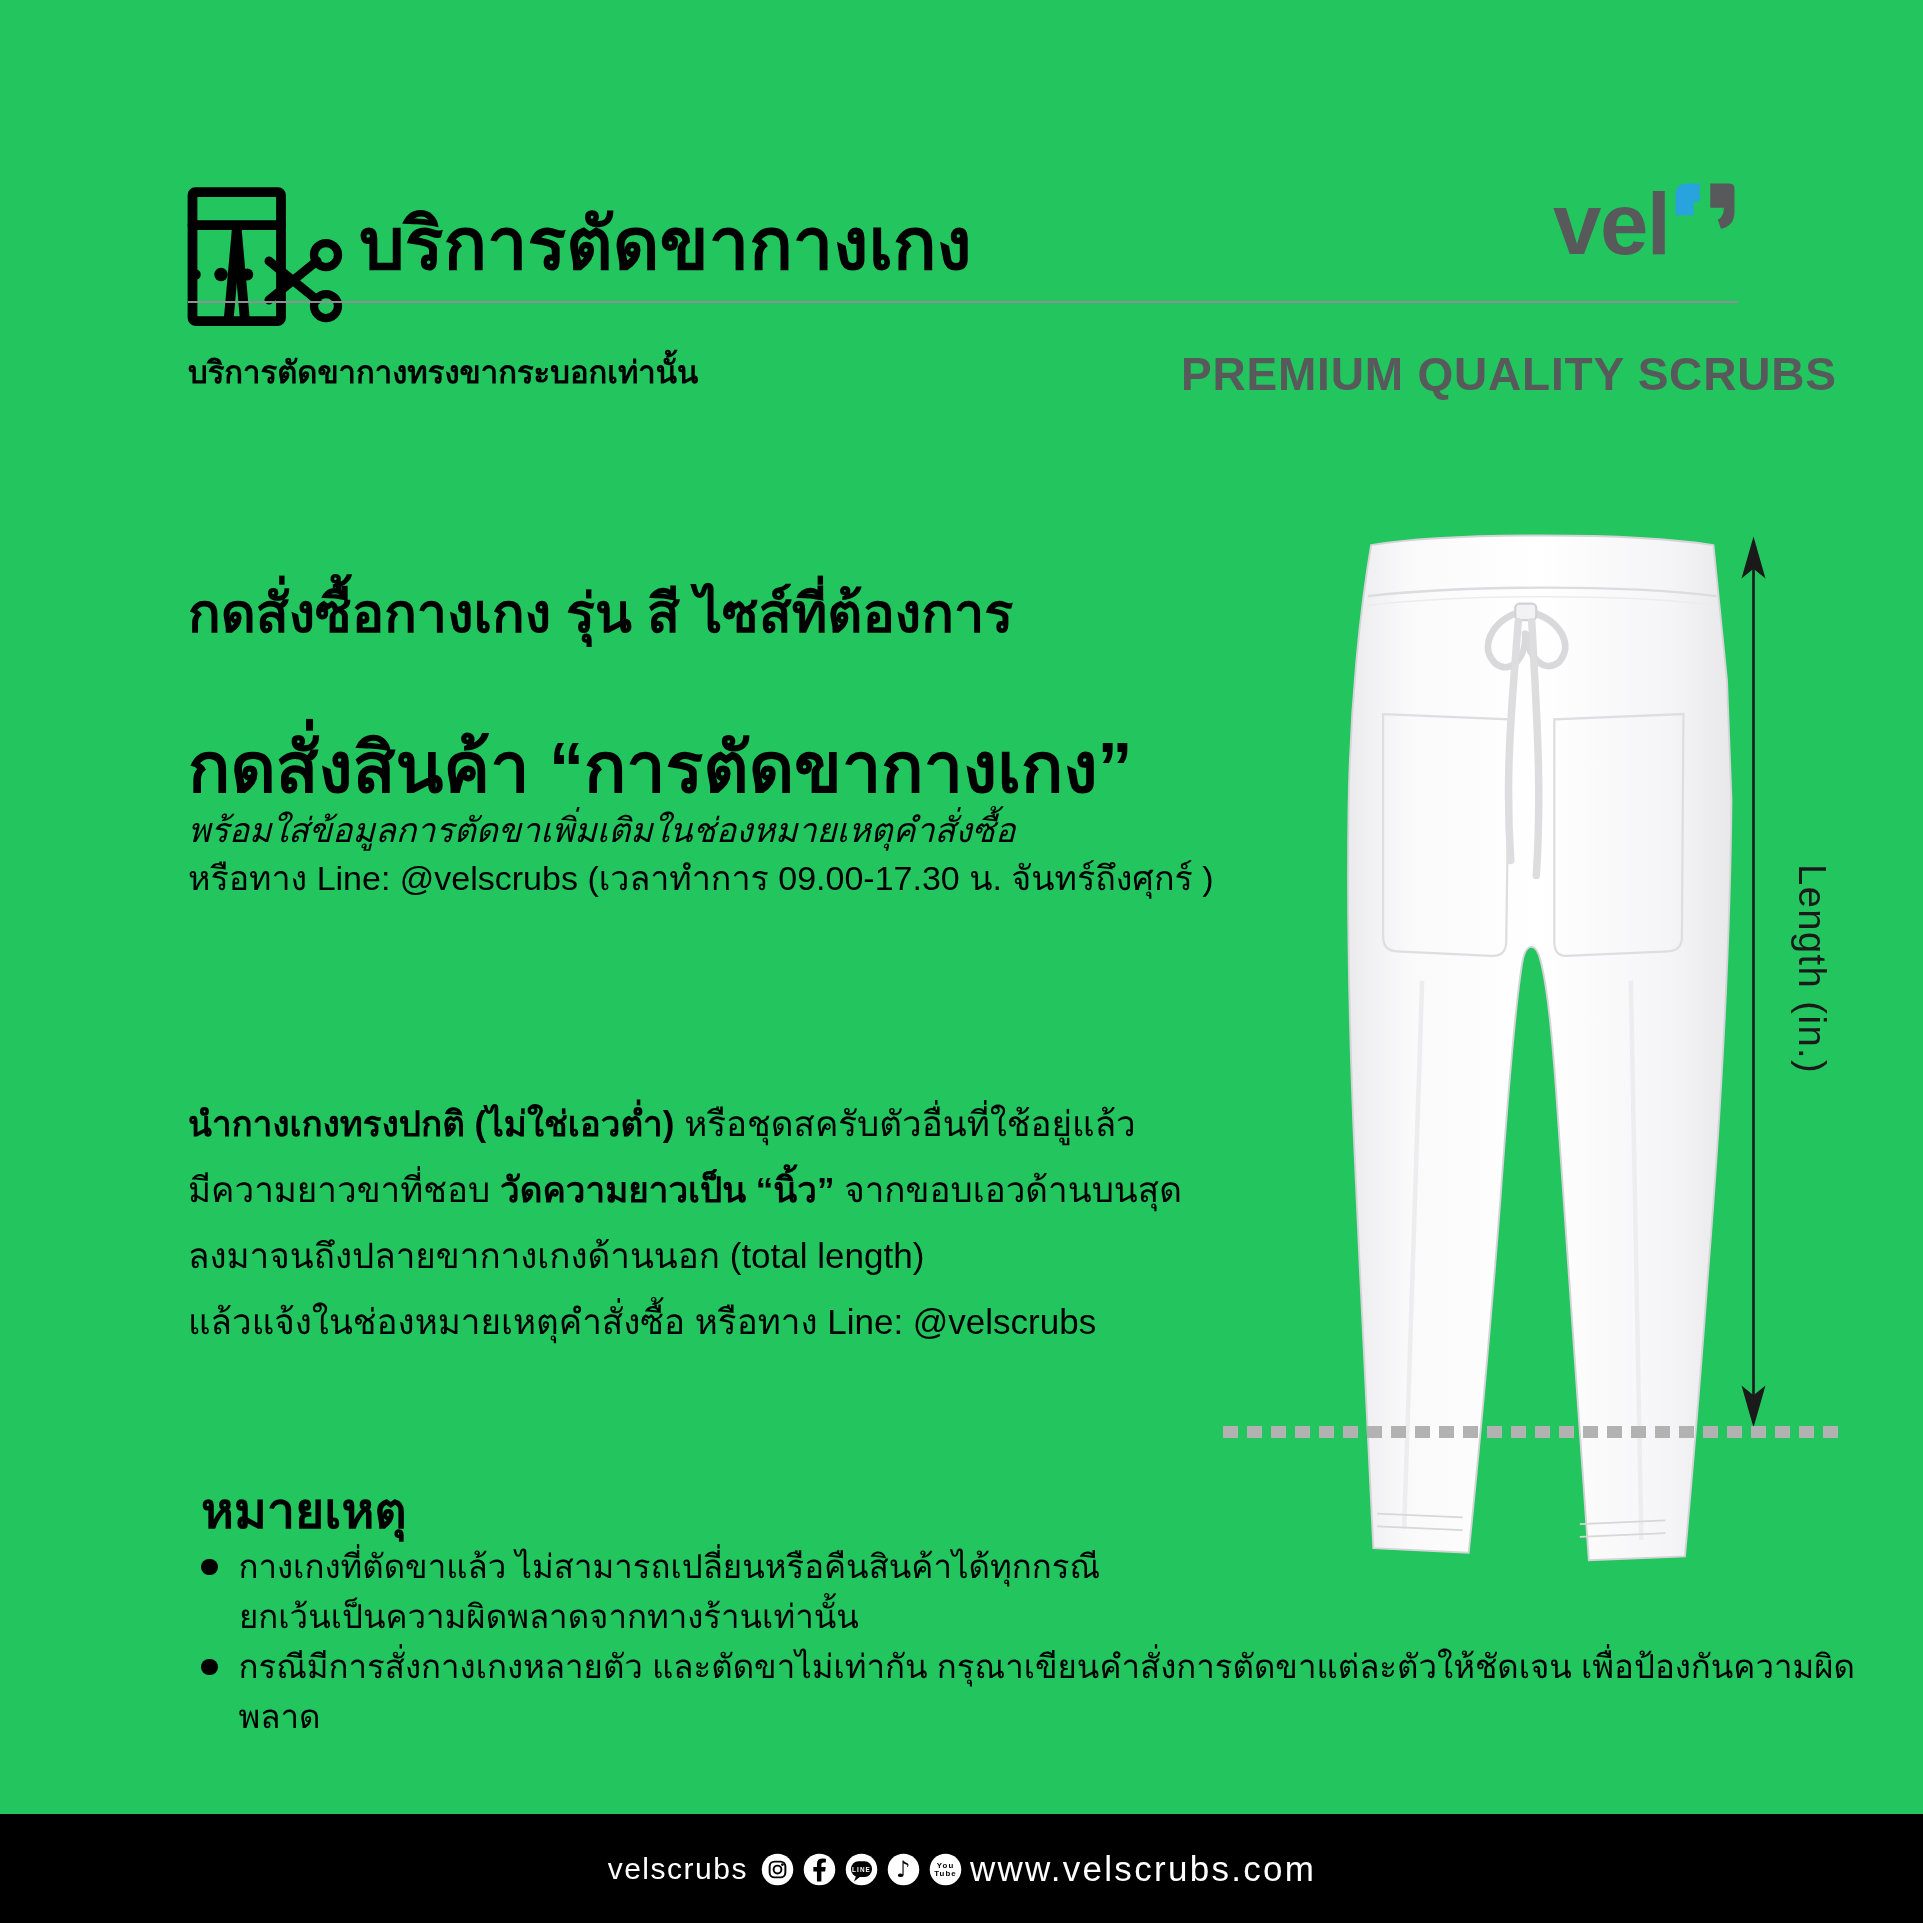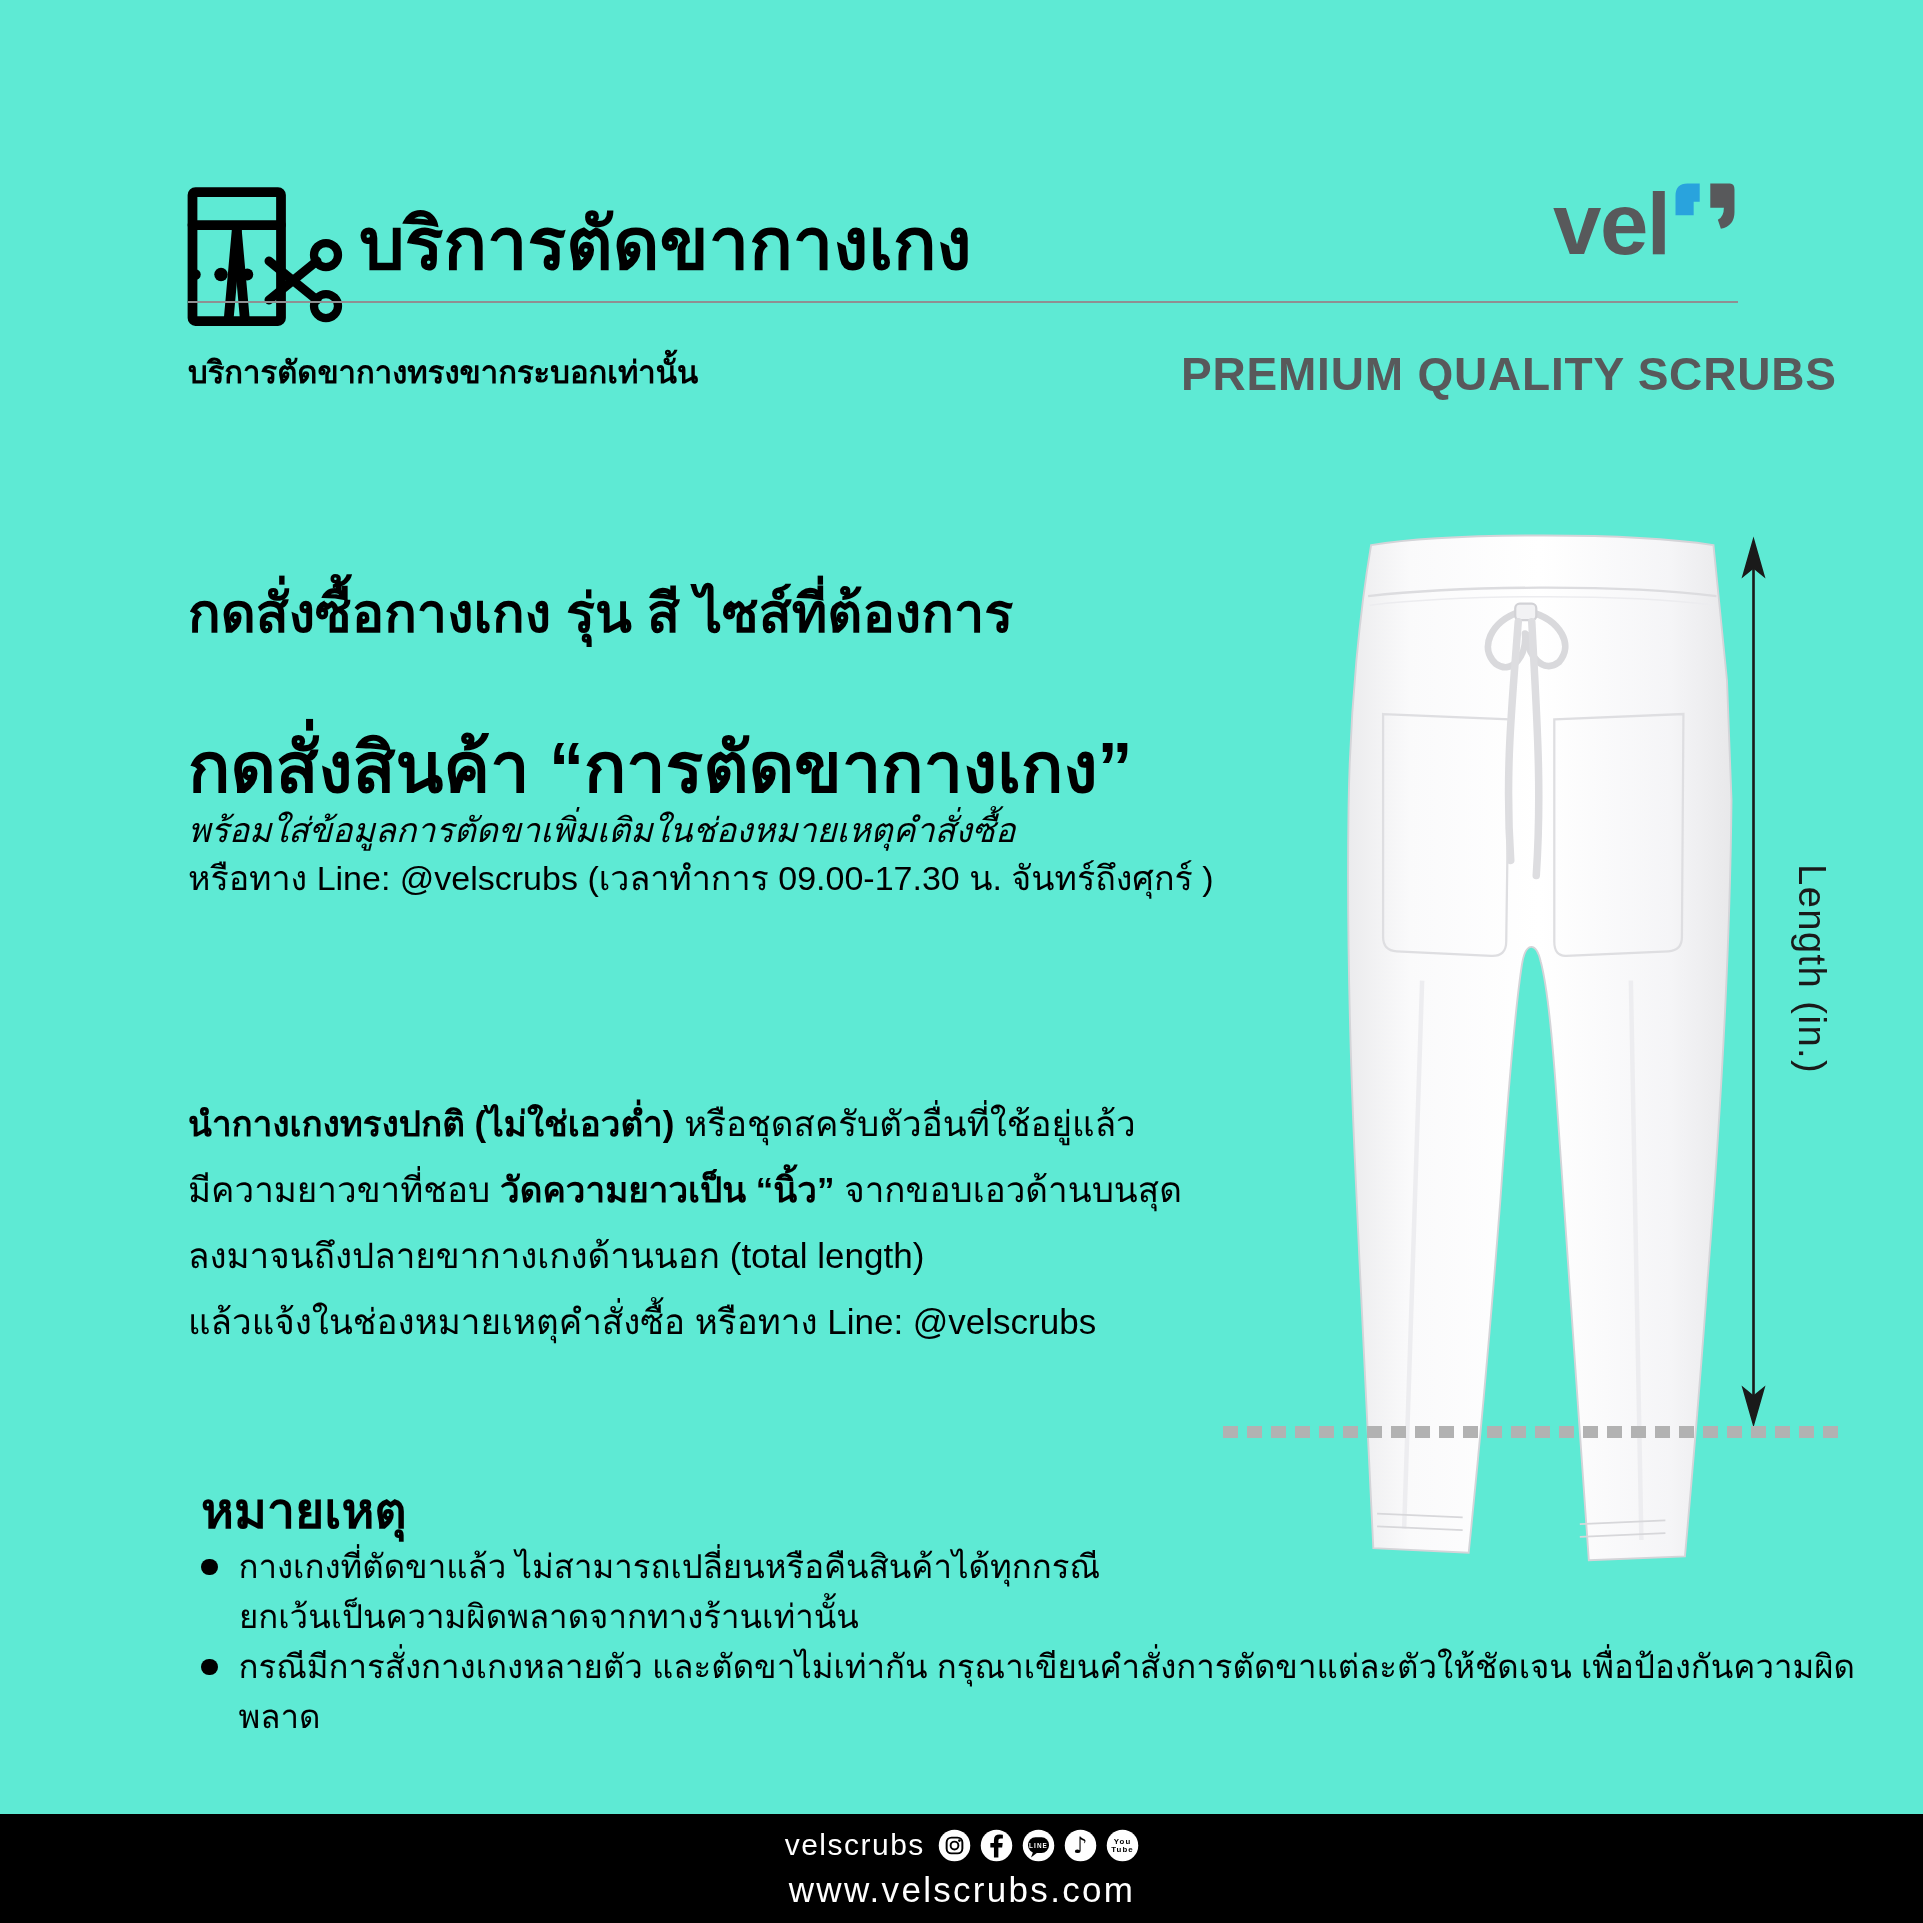--- a/index.html
+++ b/index.html
@@ -1,17 +1,17 @@
 <!DOCTYPE html>
 <html style="font-size:12px"><head>
 <meta charset="utf-8">
 <style>
   html,body{margin:0;padding:0;background:#fff;}
   .poster{
-    position:relative;width:1924px;height:1924px;background:#5eead4;overflow:hidden;
+    position:relative;width:1924px;height:1924px;background:#22c55e;overflow:hidden;
     font-family:"Liberation Sans",sans-serif;color:#000;
   }
   .abs{position:absolute;}
 
   
   .hdr-icon{left:185px;top:186px;width:159px;height:141px;}
   .page-title{left:359px;top:201px;font-size:72px;font-weight:800;line-height:1.2;letter-spacing:0;}
   .logo{left:1553px;top:180px;display:flex;align-items:flex-start;}
   .logo-text{font-size:87px;font-weight:600;color:#58595b;line-height:1;letter-spacing:-1.5px;}
   .logo-quotes{width:62px;height:65px;margin-left:4.5px;margin-top:1.5px;}
@@ -41,21 +41,21 @@
   
   .pants-svg{left:1302px;top:522px;width:443px;height:1041px;}
   .arrow-svg{left:1737px;top:534px;width:33px;height:896px;}
   .length-label{left:1790px;top:864px;height:466px;writing-mode:vertical-rl;
     font-size:38px;color:#1a1a1a;letter-spacing:1.5px;}
   .dashed-line{left:1223px;top:1426px;width:615px;height:12px;
     background:repeating-linear-gradient(to right,#b2b2b2 0 15px,transparent 15px 24px);}
 
   
   .footer{left:0;top:1814px;width:1924px;height:110px;background:#000;color:#fff;
-    display:flex;flex-direction:column;align-items:center;justify-content:center;gap:7.5px;}
+    display:flex;flex-direction:row;align-items:center;justify-content:center;gap:7.5px;}
   .footer-row1{display:flex;align-items:center;gap:9px;font-size:30px;letter-spacing:1.5px;}
   .footer-row1 .handle{margin-right:4.5px;}
   .social{width:33px;height:33px;display:block;}
   .footer-row2{font-size:35px;letter-spacing:2.3px;}
 </style>
 </head>
 <body>
 
 <div class="poster">
 

